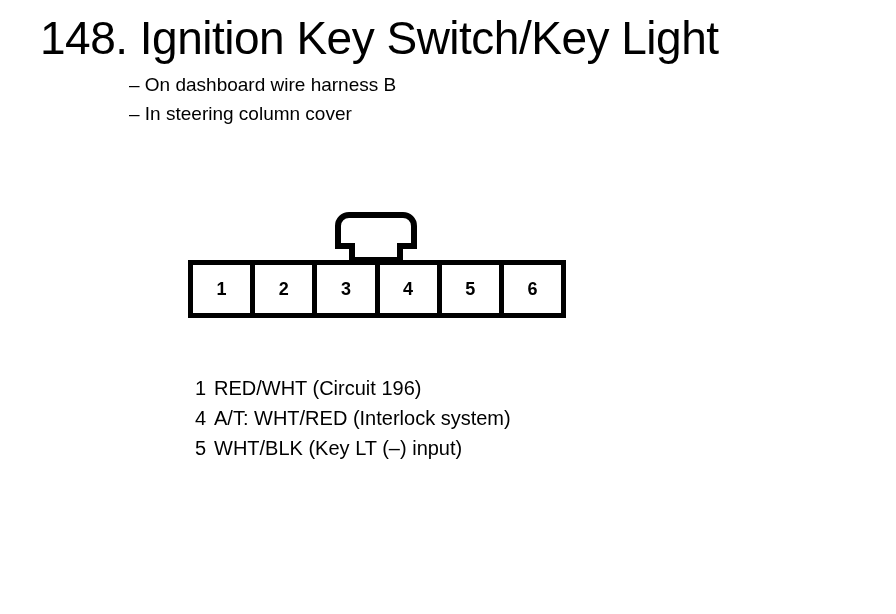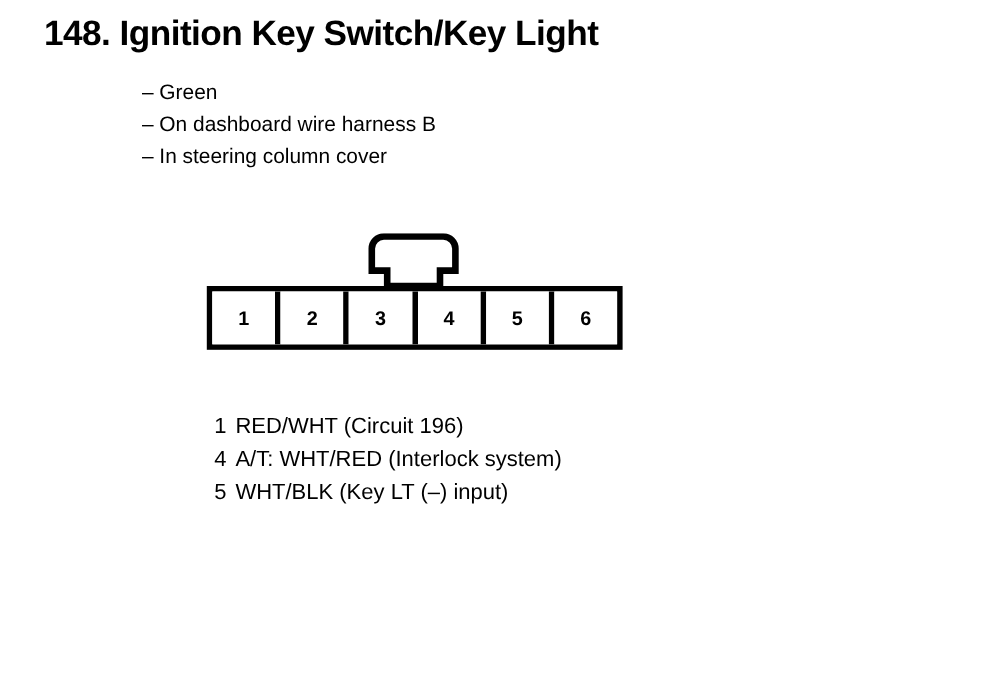--- a/index.html
+++ b/index.html
@@ -15,22 +15,22 @@
     font-family: "Liberation Sans", sans-serif;
     color: #000000;
     -webkit-font-smoothing: none;
   }
 
   
   #page-title {
     position: absolute;
     left: 40px;
     top: 14px;
-    font-size: 32px;
-    font-weight: bold;
+    font-size: 46px;
+    font-weight: normal;
     letter-spacing: -0.5px;
     white-space: nowrap;
     line-height: 1.05;
   }
 
   
   #description-list {
     position: absolute;
     left: 129px;
     top: 70px;
@@ -105,21 +105,20 @@
     display: inline;
     margin-top: 15px;
   }
 </style>
 </head>
 <body>
 
 <div id="page-title">148. Ignition Key Switch/Key Light</div>
 
 <div id="description-list">
-  <span class="desc-line">– Green</span>
   <span class="desc-line">– On dashboard wire harness B</span>
   <span class="desc-line">– In steering column cover</span>
 </div>
 
 <div id="connector-diagram">
 
   <svg id="connector-lock-tab" viewBox="0 0 96 50">
     <path d="M 10,34
              L 10,14
              A 11,11 0 0 1 21,3

